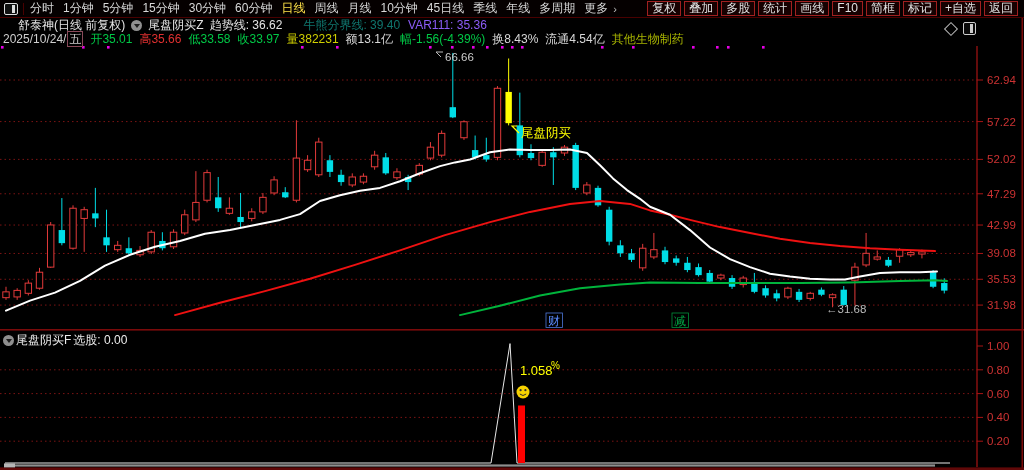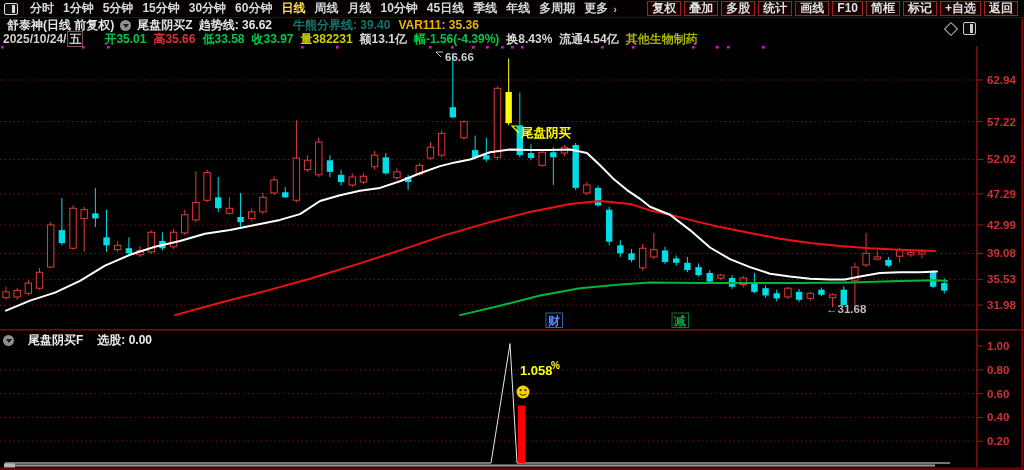--- a/index.html
+++ b/index.html
@@ -1,47 +1,47 @@
 <!DOCTYPE html>
 <html><head>
 <meta charset="utf-8">
 <style>
   html,body{margin:0;padding:0;background:#000;}
   .app{position:relative;width:1024px;height:470px;background:#000;overflow:hidden;
-       font-family:"Liberation Sans","DejaVu Sans",sans-serif;font-weight:bold;-webkit-font-smoothing:antialiased;}
+       font-family:"Liberation Sans","DejaVu Sans",sans-serif;-webkit-font-smoothing:antialiased;}
   
   .toolbar{position:absolute;top:0;left:0;width:1024px;height:17px;display:flex;align-items:center;
            border-bottom:1px solid #4a0000;background:#050000;z-index:5;}
   .win-icon{width:12px;height:10px;border:1px solid #ddd;border-radius:2px;margin:0 5px 0 4px;position:relative;background:#111;}
   .win-icon::after{content:'';position:absolute;right:2px;top:1px;bottom:1px;width:3px;background:#ddd;}
   .tb-sep{width:1px;height:12px;background:#4a0000;margin-right:6px;}
   .periods{display:flex;align-items:center;gap:9px;font-size:12px;color:#d8d8d8;white-space:nowrap;}
   .periods .p-item{cursor:default;}
   .periods .active{color:#fde047;}
   .chev{color:#bbb;font-size:11px;margin-left:-4px;}
   .tb-buttons{display:flex;align-items:flex-end;gap:3px;margin-left:auto;margin-right:6px;}
   .tbtn{font-size:12px;color:#e0e0e0;border:1px solid #a02020;background:#160101;padding:0 4px;height:13px;
         line-height:13px;white-space:nowrap;}
   
-  .info1{position:absolute;top:18px;left:7px;height:14px;display:flex;align-items:center;gap:6px;
+  .info1{position:absolute;top:18px;left:18px;height:14px;display:flex;align-items:center;gap:6px;
          font-size:12px;color:#e4e4e4;z-index:5;white-space:nowrap;}
-  .info2{position:absolute;top:32px;left:3px;height:14px;display:flex;align-items:center;gap:21px;
+  .info2{position:absolute;top:32px;left:3px;height:14px;display:flex;align-items:center;gap:7px;
          font-size:12px;color:#cfcfcf;z-index:5;white-space:nowrap;}
   .circle-icon{width:11px;height:11px;border-radius:50%;background:#8f8f8f;position:relative;display:inline-block;}
   .circle-icon::after{content:'';position:absolute;left:2.5px;top:4px;border-left:3px solid transparent;
                       border-right:3px solid transparent;border-top:4px solid #1c1c1c;}
   .weekday-box{border:1px solid #8a4a5a;padding:0 1px;margin-left:1px;}
   .q-field{white-space:nowrap;}
   
   .corner-icons{position:absolute;top:22px;left:946px;display:flex;gap:7px;align-items:center;z-index:5;}
   .diamond{width:8px;height:8px;border:1px solid #bbb;transform:rotate(45deg);background:transparent;}
   .page-icon{width:11px;height:11px;border:1px solid #ccc;border-radius:2px;position:relative;background:#0a0a0a;}
   .page-icon::after{content:'';position:absolute;right:2px;top:1px;bottom:1px;width:3.5px;background:#ccc;}
   
-  .panel2-header{position:absolute;top:332px;left:3px;display:flex;align-items:center;gap:14px;
+  .panel2-header{position:absolute;top:332px;left:3px;display:flex;align-items:center;gap:2px;
                  font-size:12px;color:#ececec;z-index:5;white-space:nowrap;}
   svg{position:absolute;top:0;left:0;z-index:1;}
   text{font-family:"Liberation Sans","DejaVu Sans",sans-serif;}
 </style>
 </head>
 <body>
 
 <div class="app">
 
   <div class="toolbar">
@@ -76,21 +76,21 @@
         <span class="tbtn">标记</span>
         <span class="tbtn">+自选</span>
         <span class="tbtn">返回</span>
       </div>
   </div>
 
   <div class="info1">
     <span>舒泰神(日线 前复权)</span>
     <span class="circle-icon"></span>
     <span>尾盘阴买Z</span>
-    <span id="quote1"><span class="q-field" style="color: rgb(228, 228, 228); margin-right: 21px;">趋势线: 36.62</span><span class="q-field" style="color: #0f766e; margin-right: 8px;">牛熊分界线: 39.40</span><span class="q-field" style="color: #eab308; margin-right: 8px;">VAR111: 35.36</span></span>
+    <span id="quote1"><span class="q-field" style="color: rgb(228, 228, 228); margin-right: 21px;">趋势线: 36.62</span><span class="q-field" style="color: #0f766e; margin-right: 8px;">牛熊分界线: 39.40</span><span class="q-field" style="color: #8b5cf6; margin-right: 8px;">VAR111: 35.36</span></span>
   </div>
 
   <div class="info2">
     <span><span>2025/10/24/</span><span class="weekday-box">五</span></span>
     <span id="quote2"><span class="q-field" style="color: rgb(0, 200, 70); margin-right: 7px;">开35.01</span><span class="q-field" style="color: rgb(224, 48, 48); margin-right: 7px;">高35.66</span><span class="q-field" style="color: rgb(0, 200, 70); margin-right: 7px;">低33.58</span><span class="q-field" style="color: rgb(0, 200, 70); margin-right: 7px;">收33.97</span><span class="q-field" style="color: rgb(208, 208, 0); margin-right: 7px;">量382231</span><span class="q-field" style="color: rgb(216, 216, 216); margin-right: 7px;">额13.1亿</span><span class="q-field" style="color: rgb(0, 200, 70); margin-right: 7px;">幅-1.56(-4.39%)</span><span class="q-field" style="color: rgb(216, 216, 216); margin-right: 7px;">换8.43%</span><span class="q-field" style="color: rgb(216, 216, 216); margin-right: 7px;">流通4.54亿</span><span class="q-field" style="color: rgb(168, 180, 0); margin-right: 7px;">其他生物制药</span></span>
   </div>
 
   <div class="corner-icons">
     <span class="diamond"></span>
     <span class="page-icon"></span>

